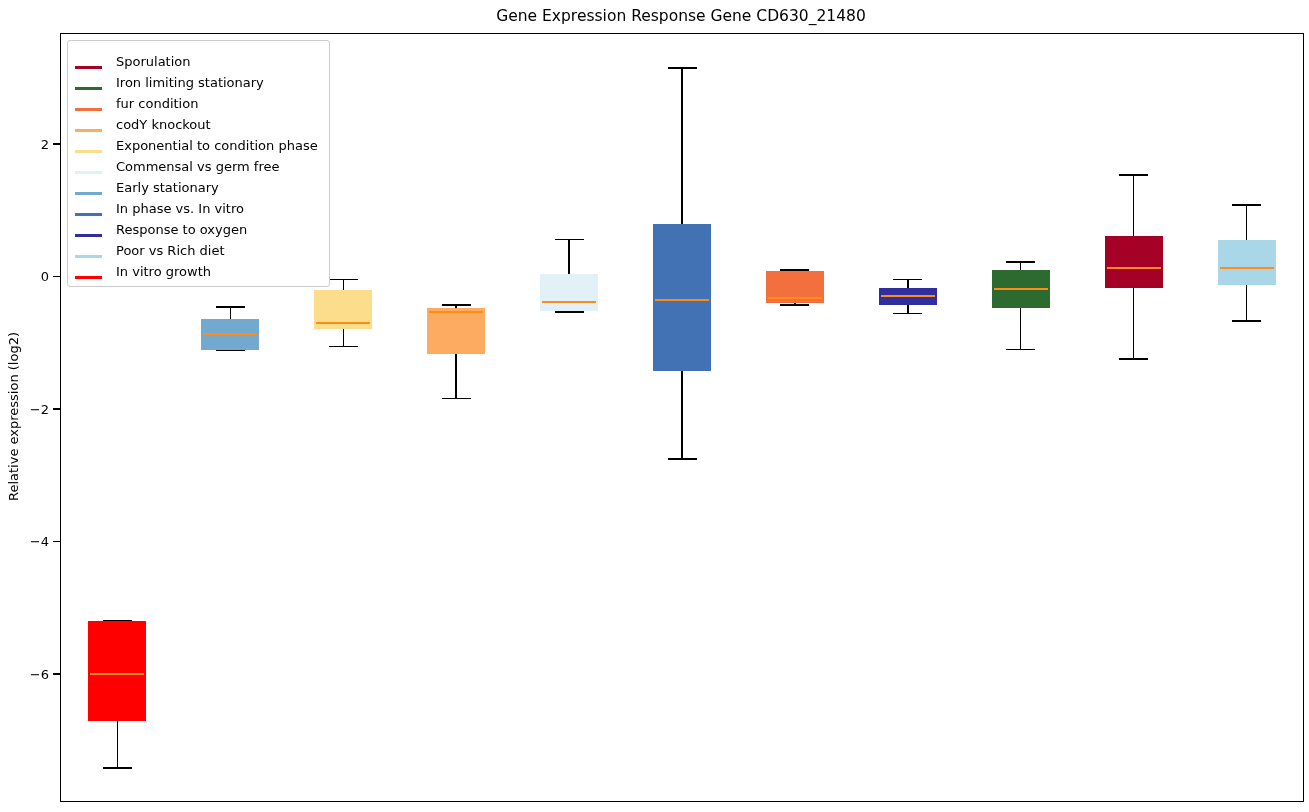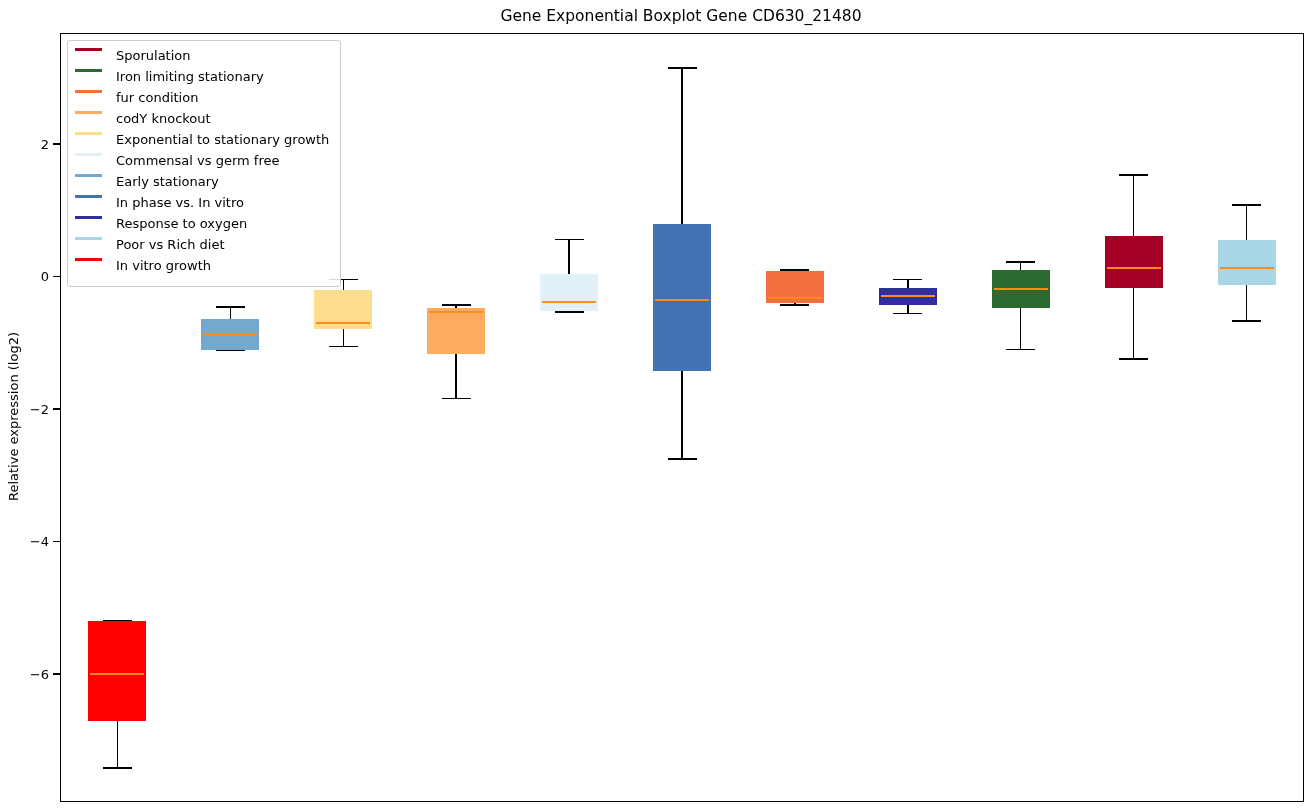--- a/index.html
+++ b/index.html
@@ -94,40 +94,40 @@
     left: 6px;
     top: 6px;
     background: rgba(255, 255, 255, 0.85);
     border: 1px solid #cccccc;
     border-radius: 3px;
     padding: 7px 11px 7px 7px;
     z-index: 5;
   }
   .legend-item {
     display: flex;
-    align-items: flex-start;
+    align-items: flex-end;
     height: 21px;
     white-space: nowrap;
   }
   .legend-swatch {
     width: 27px;
     height: 2.6px;
     margin-right: 14px;
     flex: 0 0 auto;
   }
   .legend-label {
     font-size: 13px;
     color: #000000;
   }
 </style>
 </head>
 <body>
 
 <div id="figure">
-  <div id="chart-title">Gene Exponential Boxplot Gene CD630_21480</div>
+  <div id="chart-title">Gene Expression Response Gene CD630_21480</div>
   <div id="y-axis-label-wrap">
     <span>Relative expression (log2)</span>
   </div>
   <div id="plot-area">
     <div id="legend">
         <div class="legend-item">
           <div class="legend-swatch" style="background: rgb(165, 0, 38);"></div>
           <span class="legend-label">Sporulation</span>
         </div>
         <div class="legend-item">
@@ -137,21 +137,21 @@
         <div class="legend-item">
           <div class="legend-swatch" style="background: rgb(243, 112, 62);"></div>
           <span class="legend-label">fur condition</span>
         </div>
         <div class="legend-item">
           <div class="legend-swatch" style="background: rgb(253, 171, 96);"></div>
           <span class="legend-label">codY knockout</span>
         </div>
         <div class="legend-item">
           <div class="legend-swatch" style="background: rgb(252, 221, 140);"></div>
-          <span class="legend-label">Exponential to stationary growth</span>
+          <span class="legend-label">Exponential to condition phase</span>
         </div>
         <div class="legend-item">
           <div class="legend-swatch" style="background: rgb(225, 241, 247);"></div>
           <span class="legend-label">Commensal vs germ free</span>
         </div>
         <div class="legend-item">
           <div class="legend-swatch" style="background: rgb(116, 169, 207);"></div>
           <span class="legend-label">Early stationary</span>
         </div>
         <div class="legend-item">

